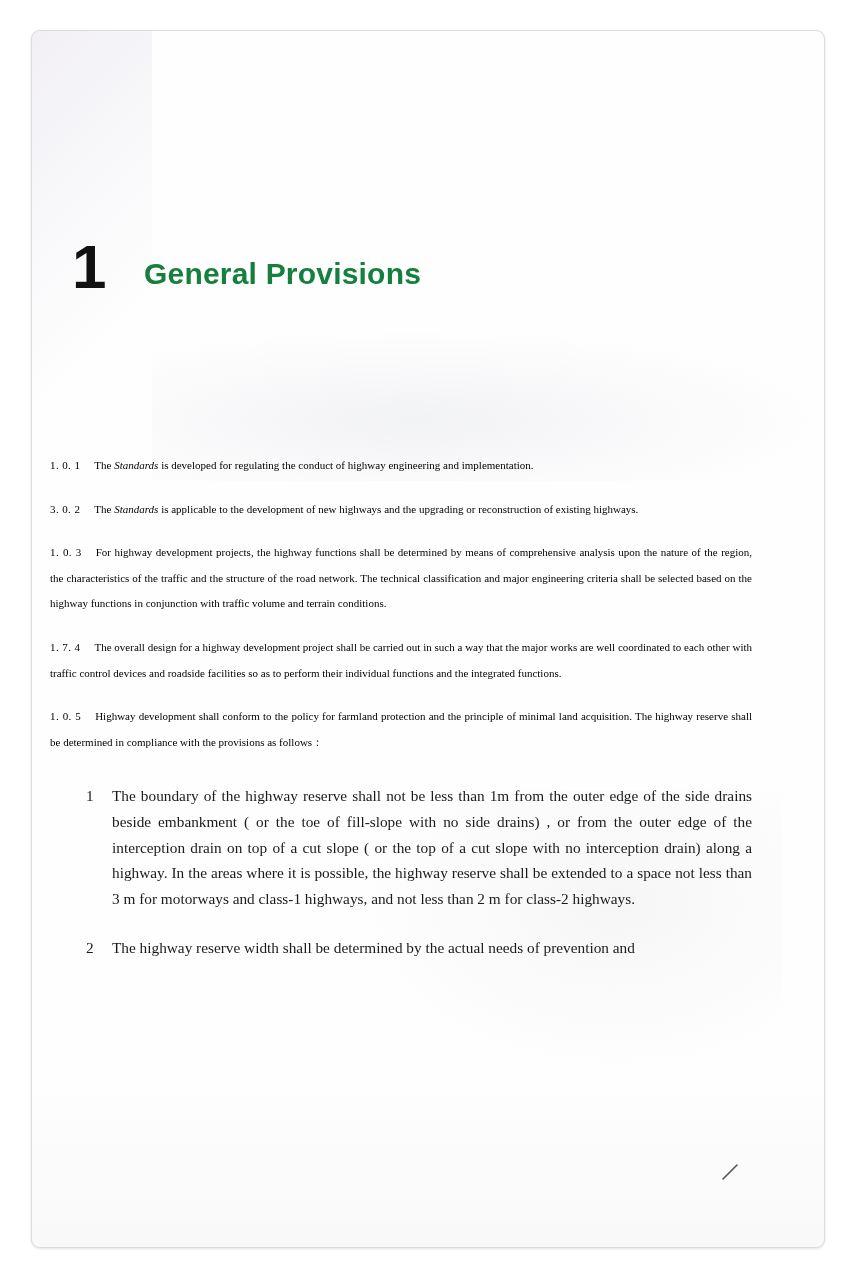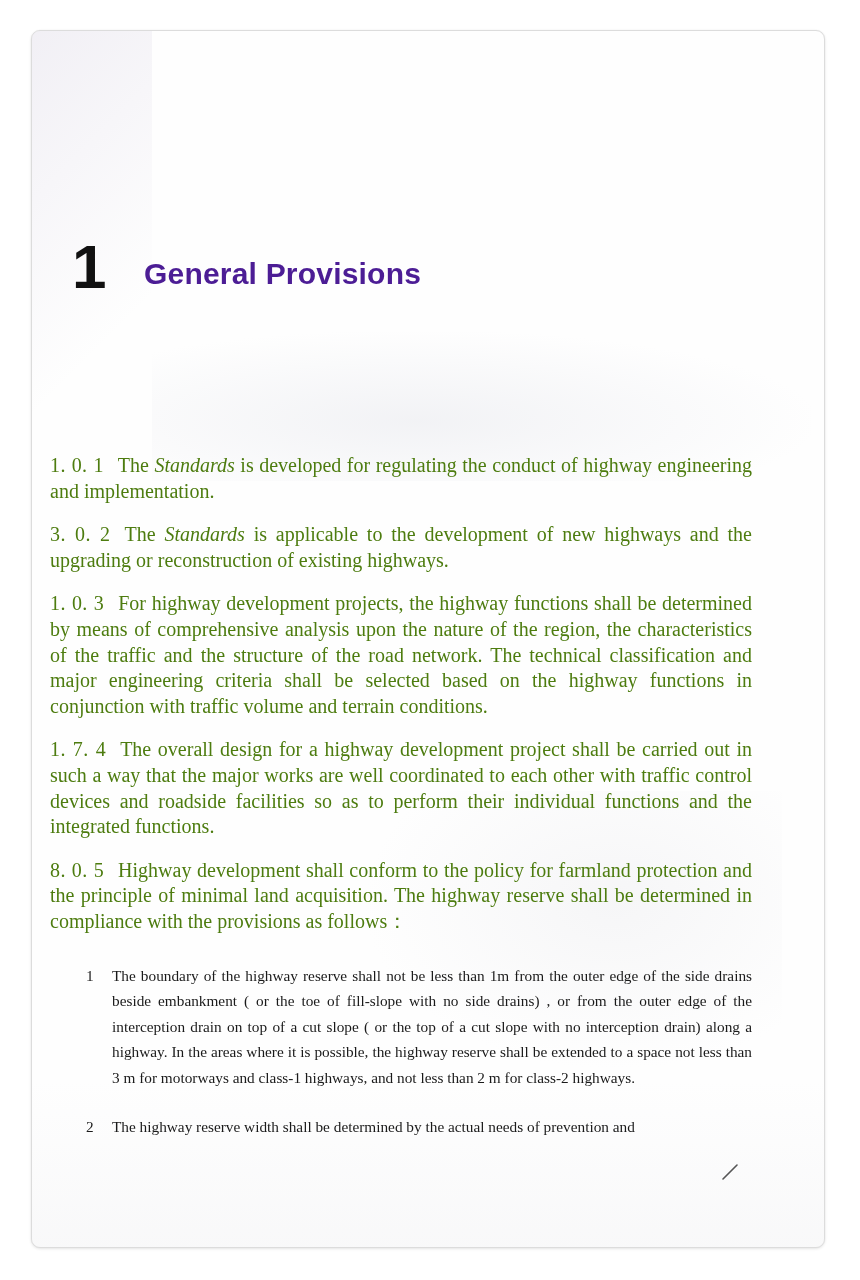--- a/index.html
+++ b/index.html
@@ -71,43 +71,43 @@
     width: 72px;
     text-align: left;
     padding-left: 22px;
     box-sizing: border-box;
   }
   #chapter-title {
     font-family: "Liberation Sans", sans-serif;
     font-weight: bold;
     font-size: 30px;
     line-height: 1;
-    color: #4c1d95;
+    color: #15803d;
     letter-spacing: 0.2px;
     position: relative;
     top: -4px;
     padding-left: 22px;
   }
 
   
   #content {
     position: absolute;
     left: 18px;
     top: 422px;
     width: 702px;
     color: #1a1a1a;
   }
 
   .para {
-    font-size: 20px;
+    font-size: 11px;
     line-height: 25.6px;
     text-align: justify;
     text-justify: inter-word;
     margin: 0 0 18px 0;
-    color: #4d7c0f;
+    color: #000000;
   }
   .para .num {
     white-space: nowrap;
     letter-spacing: 0.4px;
   }
   .para .gap {
     display: inline-block;
     width: 14px;
   }
   .para i {
@@ -178,21 +178,21 @@
 
     <p class="para">
       <span class="num">1. 0. 3</span><span class="gap"></span><span>For highway development projects, the highway functions shall be determined by means of comprehensive analysis upon the nature of the region, the characteristics of the traffic and the structure of the road network. The technical classification and major engineering criteria shall be selected based on the highway functions in conjunction with traffic volume and terrain conditions.</span>
     </p>
 
     <p class="para">
       <span class="num">1. 7. 4</span><span class="gap"></span><span>The overall design for a highway development project shall be carried out in such a way that the major works are well coordinated to each other with traffic control devices and roadside facilities so as to perform their individual functions and the integrated functions.</span>
     </p>
 
     <p class="para">
-      <span class="num">8. 0. 5</span><span class="gap"></span><span>Highway development shall conform to the policy for farmland protection and the principle of minimal land acquisition. The highway reserve shall be determined in compliance with the provisions as follows：</span>
+      <span class="num">1. 0. 5</span><span class="gap"></span><span>Highway development shall conform to the policy for farmland protection and the principle of minimal land acquisition. The highway reserve shall be determined in compliance with the provisions as follows：</span>
     </p>
 
     <div class="list-spacer"></div>
 
     <div class="list-item">
       <span class="marker">1</span>
       <span class="item-text">The boundary of the highway reserve shall not be less than 1m from the outer edge of the side drains beside embankment ( or the toe of fill-slope with no side drains) , or from the outer edge of the interception drain on top of a cut slope ( or the top of a cut slope with no interception drain) along a highway. In the areas where it is possible, the highway reserve shall be extended to a space not less than 3 m for motorways and class-1 highways, and not less than 2 m for class-2 highways.</span>
     </div>
 
     <div class="list-spacer"></div>

